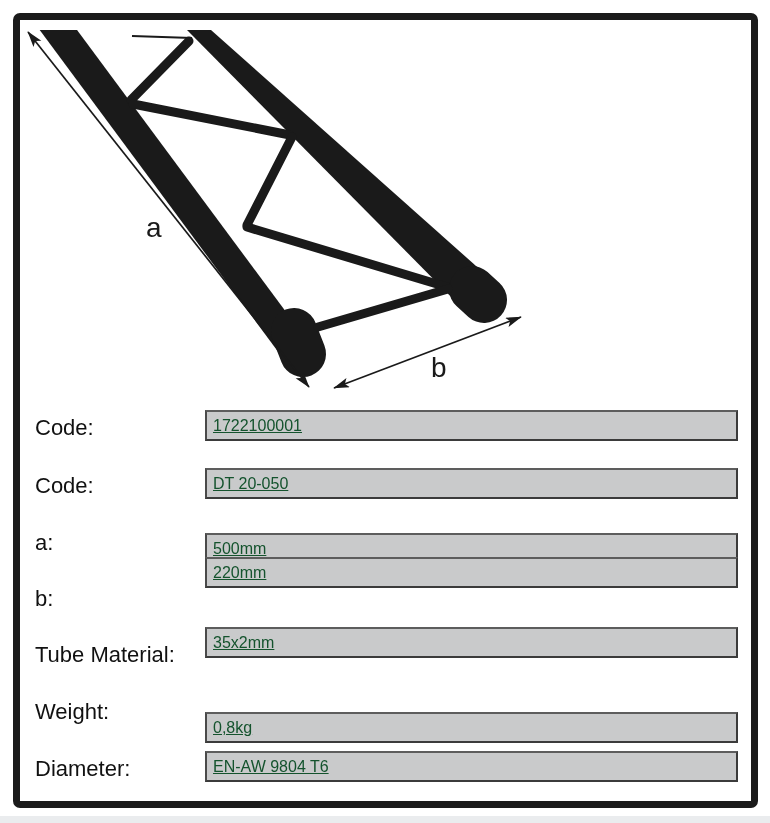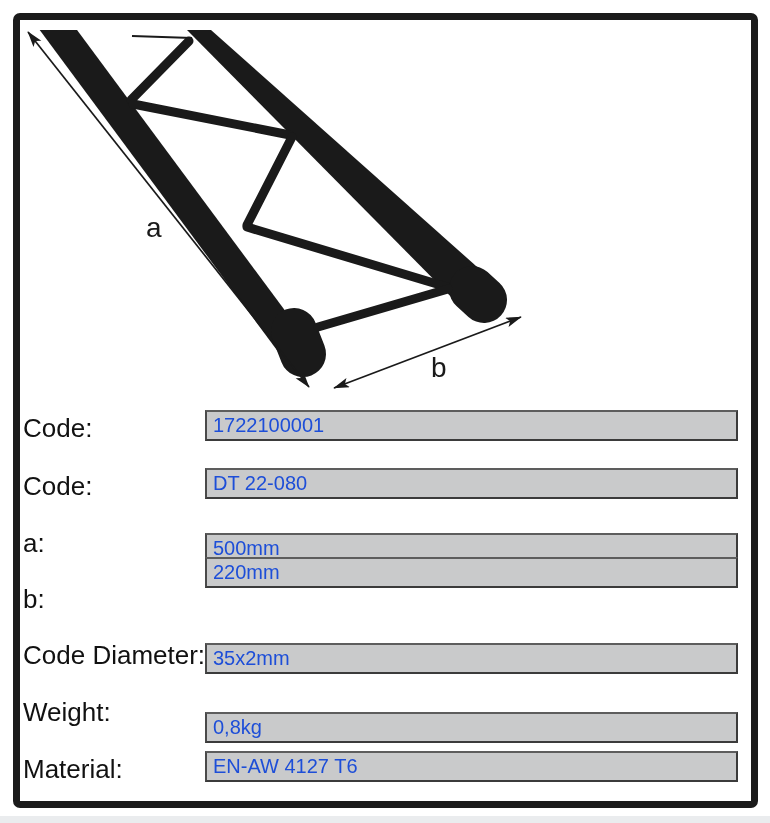--- a/index.html
+++ b/index.html
@@ -8,33 +8,33 @@
     font-family:"Liberation Sans", sans-serif;
     -webkit-font-smoothing:antialiased;
   }
   .frame{
     position:absolute;left:13px;top:13px;width:745px;height:795px;
     box-sizing:border-box;border:7px solid #1b1b1b;border-radius:7px;
     background:#ffffff;
   }
   .truss-svg{position:absolute;left:0;top:0;width:770px;height:400px;}
   .f-label{
-    position:absolute;left:23px;width:172px;height:30px;
-    font-size:26px;line-height:30px;color:#111;letter-spacing:0;
+    position:absolute;left:35px;width:172px;height:30px;
+    font-size:22px;line-height:30px;color:#111;letter-spacing:0;
     white-space:nowrap;
   }
   .f-box{
     position:absolute;left:205px;width:533px;height:31px;
     box-sizing:border-box;background:#c9cacb;
     border:2px solid #3b3b3b;
     border-top-color:#5d5d5d;border-left-color:#4a4a4a;
   }
   .f-value{
-    display:block;padding-left:6px;font-size:20px;line-height:27px;
-    color:#1d4ed8;white-space:nowrap;overflow:hidden;
+    display:block;padding-left:6px;font-size:16px;line-height:27px;
+    color:#14532d;white-space:nowrap;overflow:hidden;text-decoration:underline;
   }
   .bottom-strip{
     position:absolute;left:0;top:816px;width:770px;height:7px;
     background:#eaecee;
   }
   .dim-text{font-family:"Liberation Sans", sans-serif;font-size:28px;fill:#1a1a1a;}
 </style>
 </head>
 <body>
 
@@ -75,43 +75,43 @@
 
 <div>
 
   <div class="f-label" style="top:413px">Code:</div>
   <div class="f-box" style="top:410px">
     <span class="f-value">1722100001</span>
   </div>
 
   <div class="f-label" style="top:471px">Code:</div>
   <div class="f-box" style="top:468px">
-    <span class="f-value">DT 22-080</span>
+    <span class="f-value">DT 20-050</span>
   </div>
 
   <div class="f-label" style="top:528px">a:</div>
   <div class="f-box" style="top:533px">
     <span class="f-value">500mm</span>
   </div>
 
   <div class="f-label" style="top:584px">b:</div>
   <div class="f-box" style="top:557px">
     <span class="f-value">220mm</span>
   </div>
 
-  <div class="f-label" style="top:640px">Code Diameter:</div>
-  <div class="f-box" style="top:643px">
+  <div class="f-label" style="top:640px">Tube Material:</div>
+  <div class="f-box" style="top:627px">
     <span class="f-value">35x2mm</span>
   </div>
 
   <div class="f-label" style="top:697px">Weight:</div>
   <div class="f-box" style="top:712px">
     <span class="f-value">0,8kg</span>
   </div>
 
-  <div class="f-label" style="top:754px">Material:</div>
+  <div class="f-label" style="top:754px">Diameter:</div>
   <div class="f-box" style="top:751px">
-    <span class="f-value">EN-AW 4127 T6</span>
+    <span class="f-value">EN-AW 9804 T6</span>
   </div>
 
 </div>
 
 <div class="bottom-strip"></div>
 
 </body></html>

